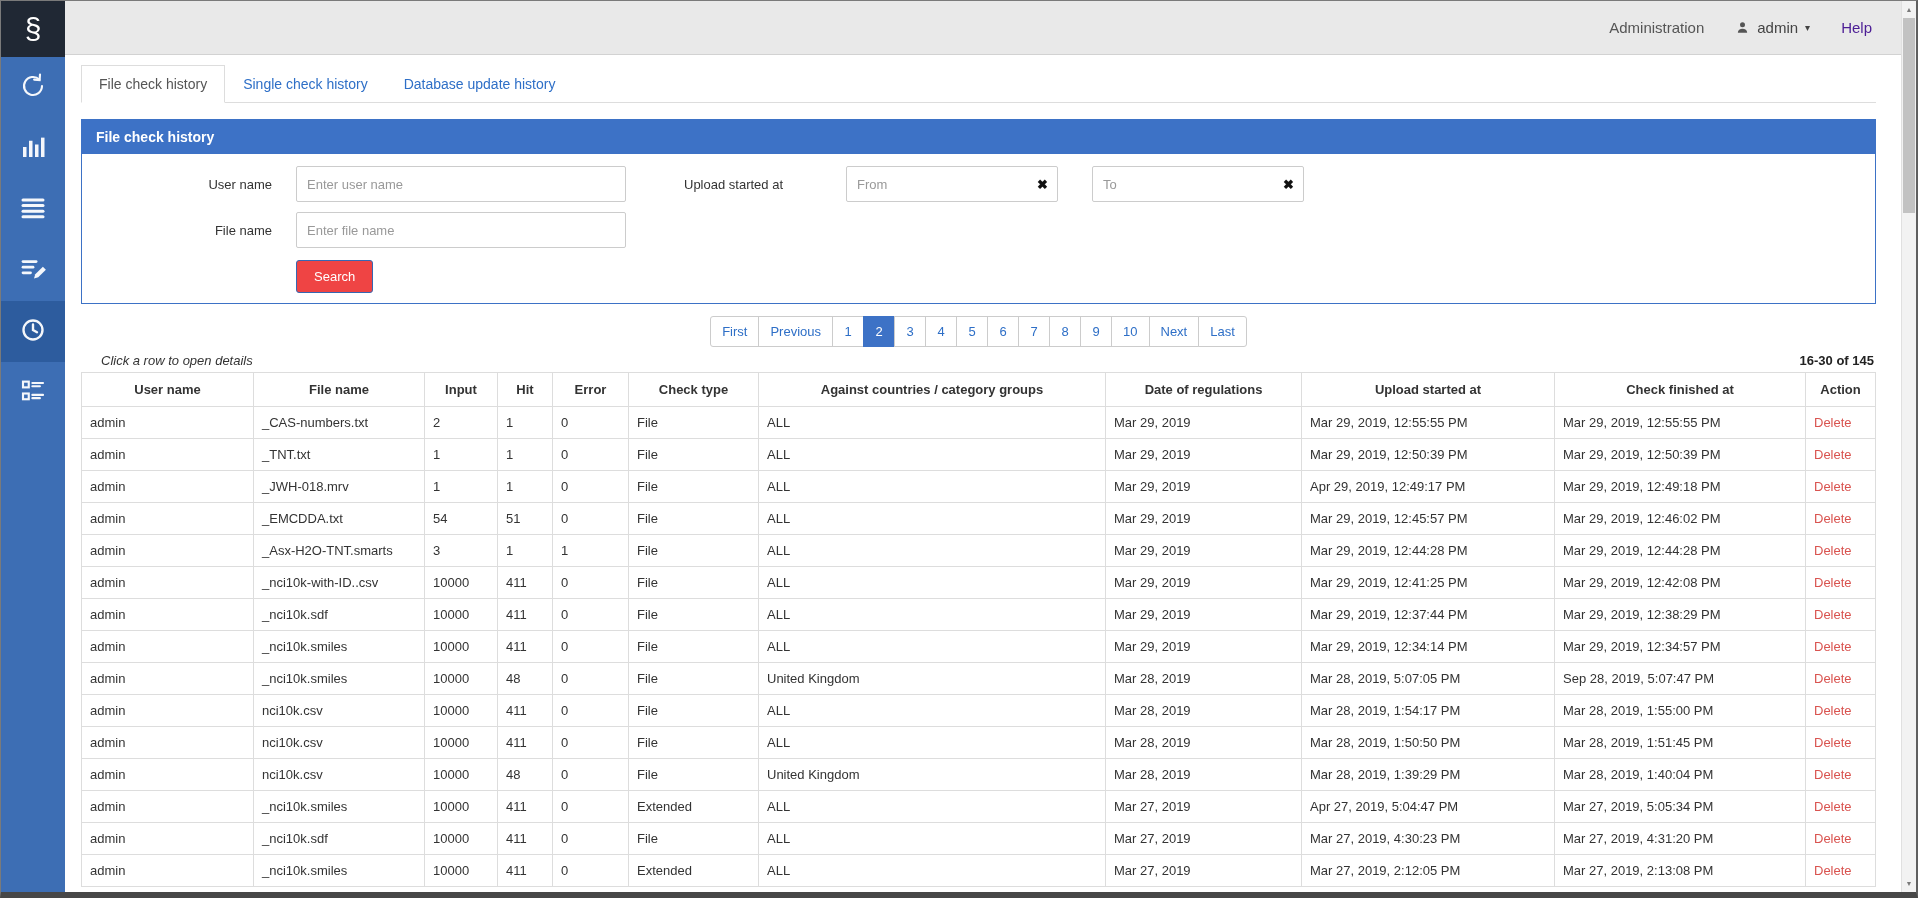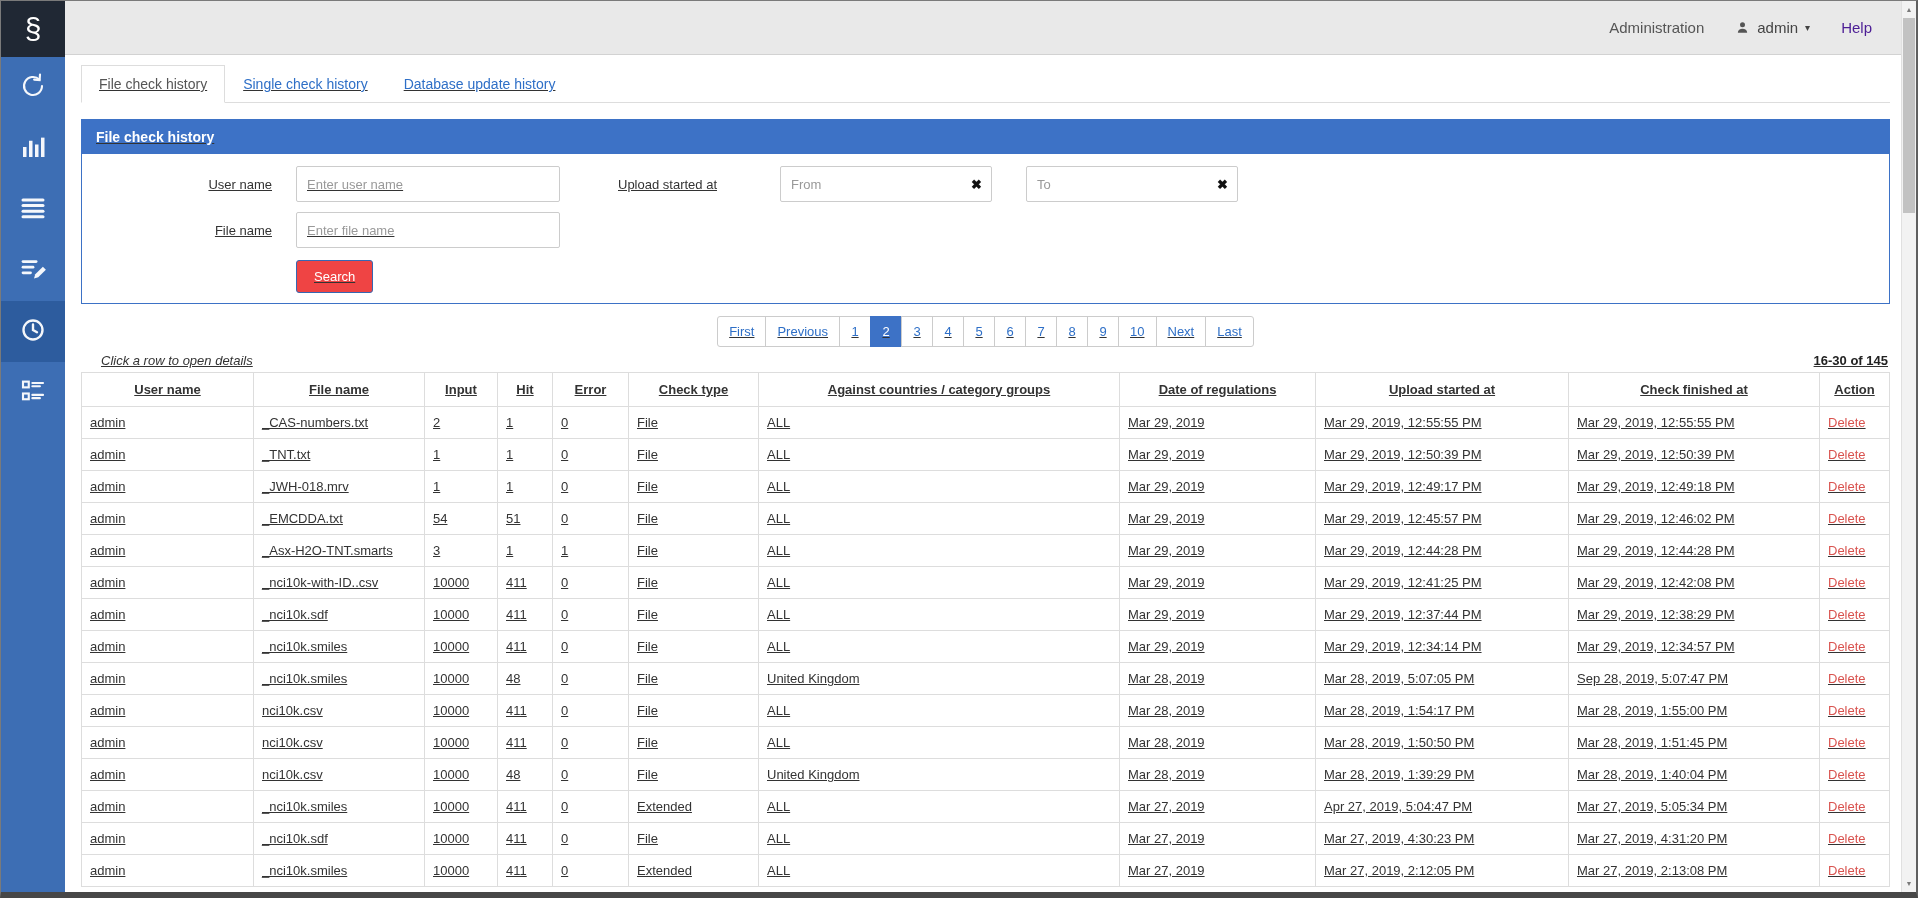--- a/index.html
+++ b/index.html
@@ -25,36 +25,36 @@
     flex: 0 0 54px; height: 54px; background: #e9e9e9; border-bottom: 1px solid #d2d2d2;
     display: flex; align-items: center; justify-content: flex-end; gap: 31px;
     padding-right: 44px; font-size: 15px; color: #555;
   }
   .admin-link { cursor: pointer; }
   .user-menu { display: flex; align-items: center; gap: 7px; color: #444; cursor: pointer; }
   .user-menu svg { width: 15px; height: 15px; fill: #555; }
   .caret { font-size: 10px; color: #444; }
   .help-link { color: #4c1d95; cursor: pointer; }
 
-  .content { flex: 1; padding: 10px 26px 0 16px; overflow: hidden; text-decoration: underline; }
+  .content { flex: 1; padding: 10px 40px 0 16px; overflow: hidden; }
 
   
   .tabs { display: flex; border-bottom: 1px solid #ddd; }
   .tab { padding: 10px 17px; font-size: 14px; color: #2e6fc7; cursor: pointer; border: 1px solid transparent; margin-bottom: -1px; white-space: nowrap; }
   .tab.active { background: #fff; border-color: #ddd #ddd #fff #ddd; color: #555; }
 
   
   .panel { margin-top: 16px; border: 1px solid #3d72c6; background: #fff; }
   .panel-header { background: #3d72c6; color: #fff; font-weight: bold; font-size: 14px; padding: 9px 14px; }
   .panel-body { padding: 12px 18px 10px 18px; }
   .form-row { display: flex; align-items: center; margin-bottom: 10px; }
   .form-row:last-child { margin-bottom: 0; }
   .flabel { width: 196px; padding-right: 24px; text-align: right; font-size: 13px; color: #333; flex: 0 0 196px; }
   .flabel2 { margin-left: 58px; margin-right: 63px; font-size: 13px; color: #333; white-space: nowrap; }
-  input.text { height: 36px; border: 1px solid #ccc; border-radius: 2px; padding: 0 10px; font-size: 13px; width: 264px; color: #333; font-family: inherit; background: #fff; }
+  input.text { height: 36px; border: 1px solid #ccc; border-radius: 2px; padding: 0 10px; font-size: 13px; width: 330px; color: #333; font-family: inherit; background: #fff; }
   input.text::placeholder { color: #999; }
   .date-wrap { position: relative; width: 212px; }
   .date-wrap + .date-wrap { margin-left: 34px; }
   .date-wrap input { width: 100%; padding-right: 30px; }
   .clear-x { position: absolute; right: 10px; top: 50%; transform: translateY(-50%); font-size: 13px; font-weight: bold; color: #111; cursor: pointer; line-height: 1; }
   .search-btn { margin-left: 196px; margin-top: 2px; background: #ef4444; color: #fff; border: 1px solid #3667b2; border-radius: 3px; font-size: 13px; padding: 8px 17px; cursor: pointer; font-family: inherit; }
 
   
   .pagination { display: flex; justify-content: center; margin-top: 12px; }
   .page-item { border: 1px solid #ccc; margin-left: -1px; padding: 7px 11px; font-size: 13px; color: #2e6fc7; background: #fff; cursor: pointer; min-width: 32px; text-align: center; white-space: nowrap; }
@@ -276,21 +276,21 @@
             </tr>
             <tr class="data-row">
               <td>admin</td>
               <td>_JWH-018.mrv</td>
               <td>1</td>
               <td>1</td>
               <td>0</td>
               <td>File</td>
               <td>ALL</td>
               <td>Mar 29, 2019</td>
-              <td>Mar 29, 2019, 12:49:17 PM</td>
+              <td>Apr 29, 2019, 12:49:17 PM</td>
               <td>Mar 29, 2019, 12:49:18 PM</td>
               <td><span class="delete-link">Delete</span></td>
             </tr>
             <tr class="data-row">
               <td>admin</td>
               <td>_EMCDDA.txt</td>
               <td>54</td>
               <td>51</td>
               <td>0</td>
               <td>File</td>

